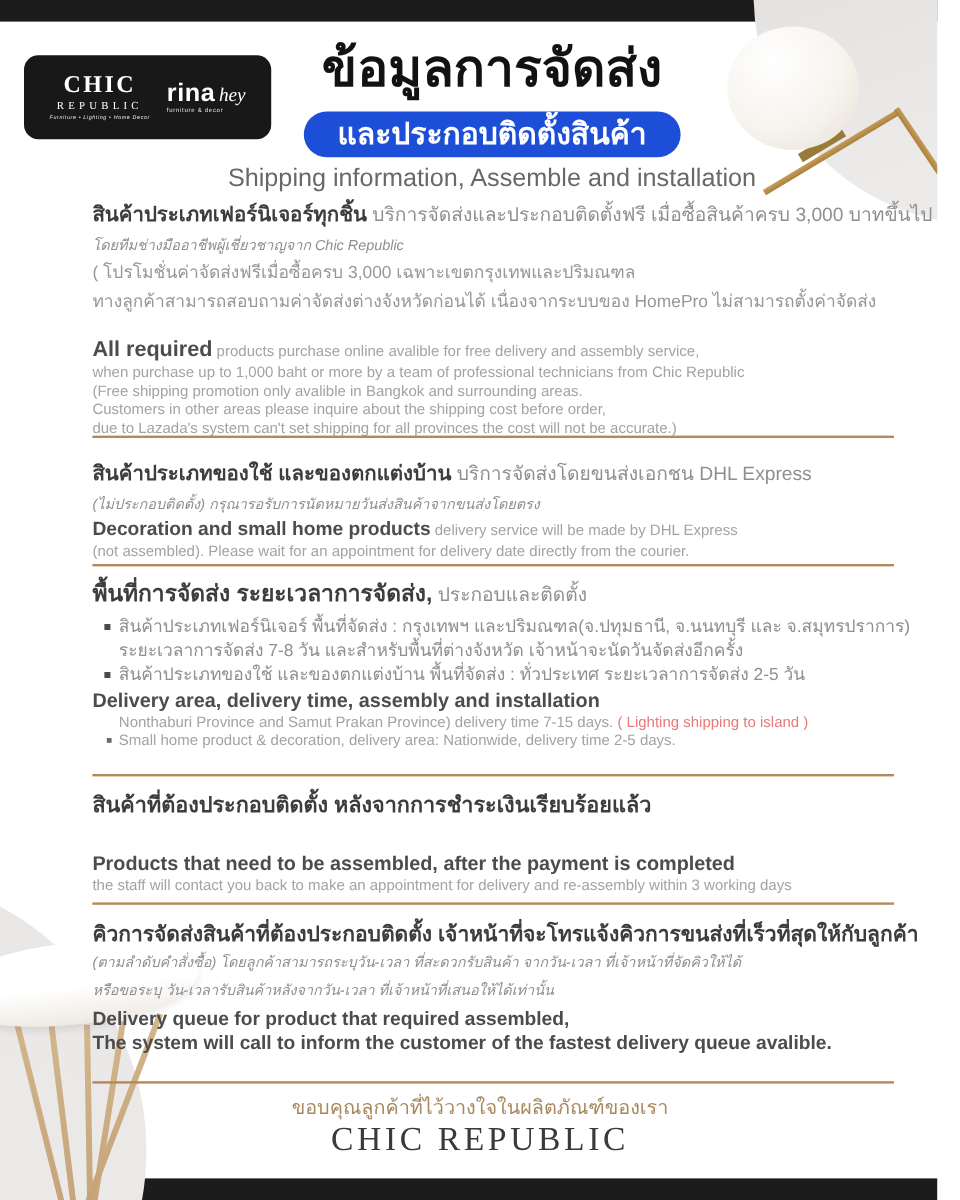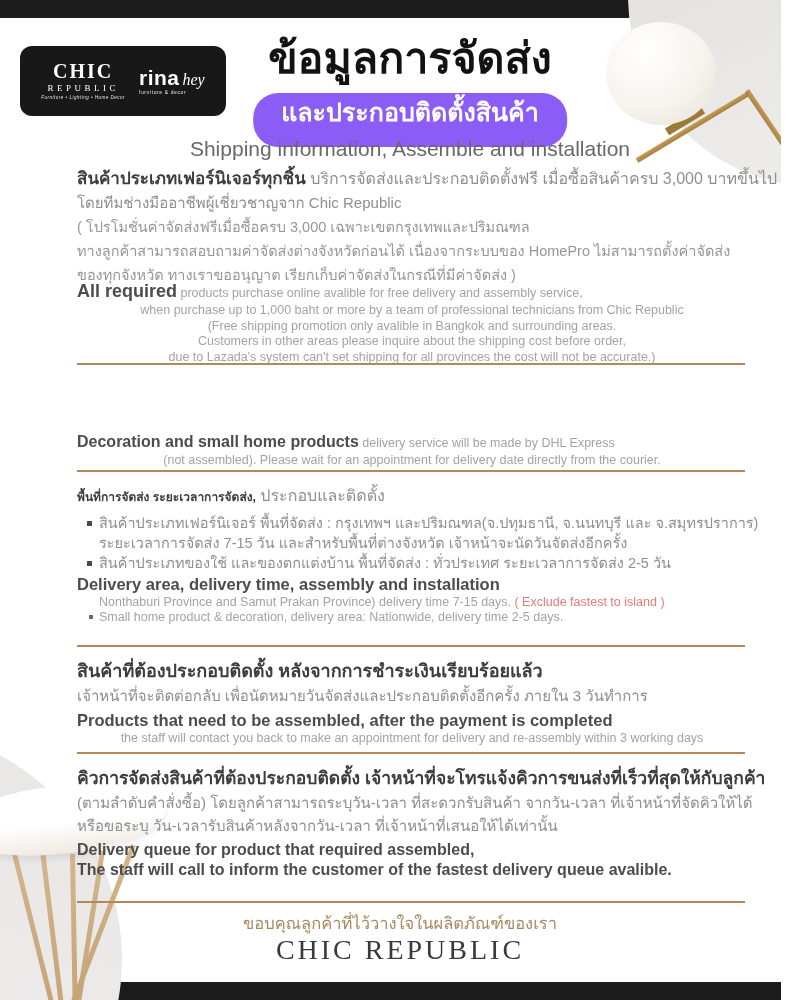--- a/index.html
+++ b/index.html
@@ -40,34 +40,34 @@
   .chic-tag{font-size:4.5px;font-style:italic;letter-spacing:.5px;margin-top:3px;color:#e8e8e8;}
   .logo-rina{text-align:left;line-height:1;}
   .rina-name{font-size:21px;font-weight:bold;letter-spacing:.5px;}
   .rina-script{font-family:"Liberation Serif",serif;font-style:italic;font-size:16px;margin-left:3px;}
   .rina-tag{font-size:5px;letter-spacing:.6px;margin-top:2px;color:#e8e8e8;}
 
   
   .header{position:absolute;left:110px;top:0;width:600px;text-align:center;z-index:5;}
   .title-thai{margin:0;position:absolute;left:0;top:32px;width:600px;font-size:43px;font-weight:bold;
     color:#121212;line-height:52px;}
-  .red-badge{position:absolute;left:50%;transform:translateX(-50%);top:93px;background:#8b5cf6;color:#ffffff;
-    font-size:25px;font-weight:bold;padding:4px 28px 20px 28px;border-radius:25px;white-space:nowrap;line-height:30px;}
+  .red-badge{position:absolute;left:50%;transform:translateX(-50%);top:93px;background:#1d4ed8;color:#ffffff;
+    font-size:25px;font-weight:bold;padding:4px 28px 4px 28px;border-radius:25px;white-space:nowrap;line-height:30px;}
   .subtitle-en{position:absolute;left:0;top:136px;width:600px;font-size:21px;color:#686868;line-height:26px;}
 
   
   .sec{position:absolute;left:77px;width:670px;z-index:5;white-space:nowrap;}
   .divider{position:absolute;left:77px;width:668px;height:2px;background:#b3895a;z-index:5;}
   .th-lead{font-size:17px;font-weight:bold;color:#3d3d3d;}
   .th-rest{font-size:16px;font-weight:normal;color:#8f8f8f;}
-  .th-line{font-size:15px;color:#8f8f8f;line-height:24px;}
+  .th-line{font-size:12px;color:#8f8f8f;line-height:24px;font-style:italic;}
   .th-note{font-size:14.5px;color:#979797;line-height:24px;}
   .en-lead{font-size:18px;font-weight:bold;color:#4c4c4c;}
   .en-lead-sm{font-size:16px;font-weight:bold;color:#4c4c4c;}
-  .en-rest,.en-line{font-size:12.5px;color:#a3a3a3;text-align:center;}
+  .en-rest,.en-line{font-size:12.5px;color:#a3a3a3;}
   .en-line{line-height:15.5px;}
   .lh24{line-height:24px;}
   .lh25{line-height:25px;}
   .lh26{line-height:26px;}
   .lh23{line-height:23px;}
   .lh20{line-height:20px;}
   .bullets-th{margin-top:3px;}
   .b-line{font-size:14.5px;color:#8f8f8f;line-height:20px;padding-left:10px;}
   .b-line-en{font-size:12.5px;color:#a3a3a3;line-height:15px;padding-left:12px;}
   .sq::before{content:"";display:inline-block;width:5px;height:5px;background:#4a4a4a;margin-right:7px;vertical-align:2px;}
@@ -117,69 +117,71 @@
     <h1 class="title-thai">ข้อมูลการจัดส่ง</h1>
     <div class="red-badge">และประกอบติดตั้งสินค้า</div>
     <div class="subtitle-en">Shipping information, Assemble and installation</div>
   </div>
 
   <div class="sec" style="top:167px;">
     <div class="lh24"><span class="th-lead">สินค้าประเภทเฟอร์นิเจอร์ทุกชิ้น</span><span class="th-rest"> บริการจัดส่งและประกอบติดตั้งฟรี เมื่อซื้อสินค้าครบ 3,000 บาทขึ้นไป</span></div>
     <div class="th-line">โดยทีมช่างมืออาชีพผู้เชี่ยวชาญจาก Chic Republic</div>
     <div class="th-note">( โปรโมชั่นค่าจัดส่งฟรีเมื่อซื้อครบ 3,000 เฉพาะเขตกรุงเทพและปริมณฑล</div>
     <div class="th-note">ทางลูกค้าสามารถสอบถามค่าจัดส่งต่างจังหวัดก่อนได้ เนื่องจากระบบของ HomePro ไม่สามารถตั้งค่าจัดส่ง</div>
-    <div class="th-note">ของทุกจังหวัด ทางเราขออนุญาต เรียกเก็บค่าจัดส่งในกรณีที่มีค่าจัดส่ง )</div>
   </div>
   <div class="sec" style="top:281px;">
     <div class="lh20"><span class="en-lead">All required</span><span class="en-rest"> products purchase online avalible for free delivery and assembly service,</span></div>
     <div class="en-line">when purchase up to 1,000 baht or more by a team of professional technicians from Chic Republic</div>
     <div class="en-line">(Free shipping promotion only avalible in Bangkok and surrounding areas.</div>
     <div class="en-line">Customers in other areas please inquire about the shipping cost before order,</div>
     <div class="en-line">due to Lazada's system can't set shipping for all provinces the cost will not be accurate.)</div>
   </div>
   <div class="divider" style="top:363px;"></div>
 
+  <div class="sec" style="top:382px;">
+    <div class="lh25"><span class="th-lead">สินค้าประเภทของใช้ และของตกแต่งบ้าน</span><span class="th-rest"> บริการจัดส่งโดยขนส่งเอกชน DHL Express</span></div>
+    <div class="th-line">(ไม่ประกอบติดตั้ง) กรุณารอรับการนัดหมายวันส่งสินค้าจากขนส่งโดยตรง</div>
+  </div>
   <div class="sec" style="top:432px;">
     <div class="lh20"><span class="en-lead-sm">Decoration and small home products</span><span class="en-rest"> delivery service will be made by DHL Express</span></div>
     <div class="en-line">(not assembled). Please wait for an appointment for delivery date directly from the courier.</div>
   </div>
   <div class="divider" style="top:470px;"></div>
 
   <div class="sec" style="top:483px;">
-    <div class="lh26"><span class="th-lead" style="font-size:12px;margin-top:40px;">พื้นที่การจัดส่ง ระยะเวลาการจัดส่ง,</span><span class="th-rest"> ประกอบและติดตั้ง</span></div>
+    <div class="lh26"><span class="th-lead" style="font-size:19px;margin-top:40px;">พื้นที่การจัดส่ง ระยะเวลาการจัดส่ง,</span><span class="th-rest"> ประกอบและติดตั้ง</span></div>
     <div class="bullets-th">
       <div class="b-line sq">สินค้าประเภทเฟอร์นิเจอร์ พื้นที่จัดส่ง : กรุงเทพฯ และปริมณฑล(จ.ปทุมธานี, จ.นนทบุรี และ จ.สมุทรปราการ)</div>
-      <div class="b-line b-cont">ระยะเวลาการจัดส่ง 7-15 วัน และสำหรับพื้นที่ต่างจังหวัด เจ้าหน้าจะนัดวันจัดส่งอีกครั้ง</div>
+      <div class="b-line b-cont">ระยะเวลาการจัดส่ง 7-8 วัน และสำหรับพื้นที่ต่างจังหวัด เจ้าหน้าจะนัดวันจัดส่งอีกครั้ง</div>
       <div class="b-line sq">สินค้าประเภทของใช้ และของตกแต่งบ้าน พื้นที่จัดส่ง : ทั่วประเทศ ระยะเวลาการจัดส่ง 2-5 วัน</div>
     </div>
   </div>
   <div class="sec" style="top:574px;">
     <div class="en-lead-sm" style="font-size:16.5px;line-height:21px;">Delivery area, delivery time, assembly and installation</div>
-    <div class="b-line-en b-cont"><span>Nonthaburi Province and Samut Prakan Province) delivery time 7-15 days. </span><span class="red-note">( Exclude fastest to island )</span></div>
+    <div class="b-line-en b-cont"><span>Nonthaburi Province and Samut Prakan Province) delivery time 7-15 days. </span><span class="red-note">( Lighting shipping to island )</span></div>
     <div class="b-line-en sq-en">Small home product &amp; decoration, delivery area: Nationwide, delivery time 2-5 days.</div>
   </div>
   <div class="divider" style="top:645px;"></div>
 
   <div class="sec" style="top:658px;">
     <div class="th-lead lh26" style="font-size:18px;">สินค้าที่ต้องประกอบติดตั้ง หลังจากการชำระเงินเรียบร้อยแล้ว</div>
-    <div class="th-line">เจ้าหน้าที่จะติดต่อกลับ เพื่อนัดหมายวันจัดส่งและประกอบติดตั้งอีกครั้ง ภายใน 3 วันทำการ</div>
   </div>
   <div class="sec" style="top:710px;">
     <div class="en-lead-sm" style="font-size:16.5px;line-height:21px;">Products that need to be assembled, after the payment is completed</div>
     <div class="en-line">the staff will contact you back to make an appointment for delivery and re-assembly within 3 working days</div>
   </div>
   <div class="divider" style="top:752px;"></div>
 
   <div class="sec" style="top:765px;">
     <div class="th-lead lh26" style="font-size:17.5px;">คิวการจัดส่งสินค้าที่ต้องประกอบติดตั้ง เจ้าหน้าที่จะโทรแจ้งคิวการขนส่งที่เร็วที่สุดให้กับลูกค้า</div>
     <div class="th-line lh23">(ตามลำดับคำสั่งซื้อ) โดยลูกค้าสามารถระบุวัน-เวลา ที่สะดวกรับสินค้า จากวัน-เวลา ที่เจ้าหน้าที่จัดคิวให้ได้</div>
     <div class="th-line lh23">หรือขอระบุ วัน-เวลารับสินค้าหลังจากวัน-เวลา ที่เจ้าหน้าที่เสนอให้ได้เท่านั้น</div>
   </div>
   <div class="sec" style="top:840px;">
     <div class="en-lead-sm lh20">Delivery queue for product that required assembled,</div>
-    <div class="en-lead-sm lh20">The staff will call to inform the customer of the fastest delivery queue avalible.</div>
+    <div class="en-lead-sm lh20">The system will call to inform the customer of the fastest delivery queue avalible.</div>
   </div>
   <div class="divider" style="top:901px;"></div>
 
   <div class="footer-thanks">ขอบคุณลูกค้าที่ไว้วางใจในผลิตภัณฑ์ของเรา</div>
   <div class="footer-brand">CHIC REPUBLIC</div>
 
 </div>
 
 </body></html>

